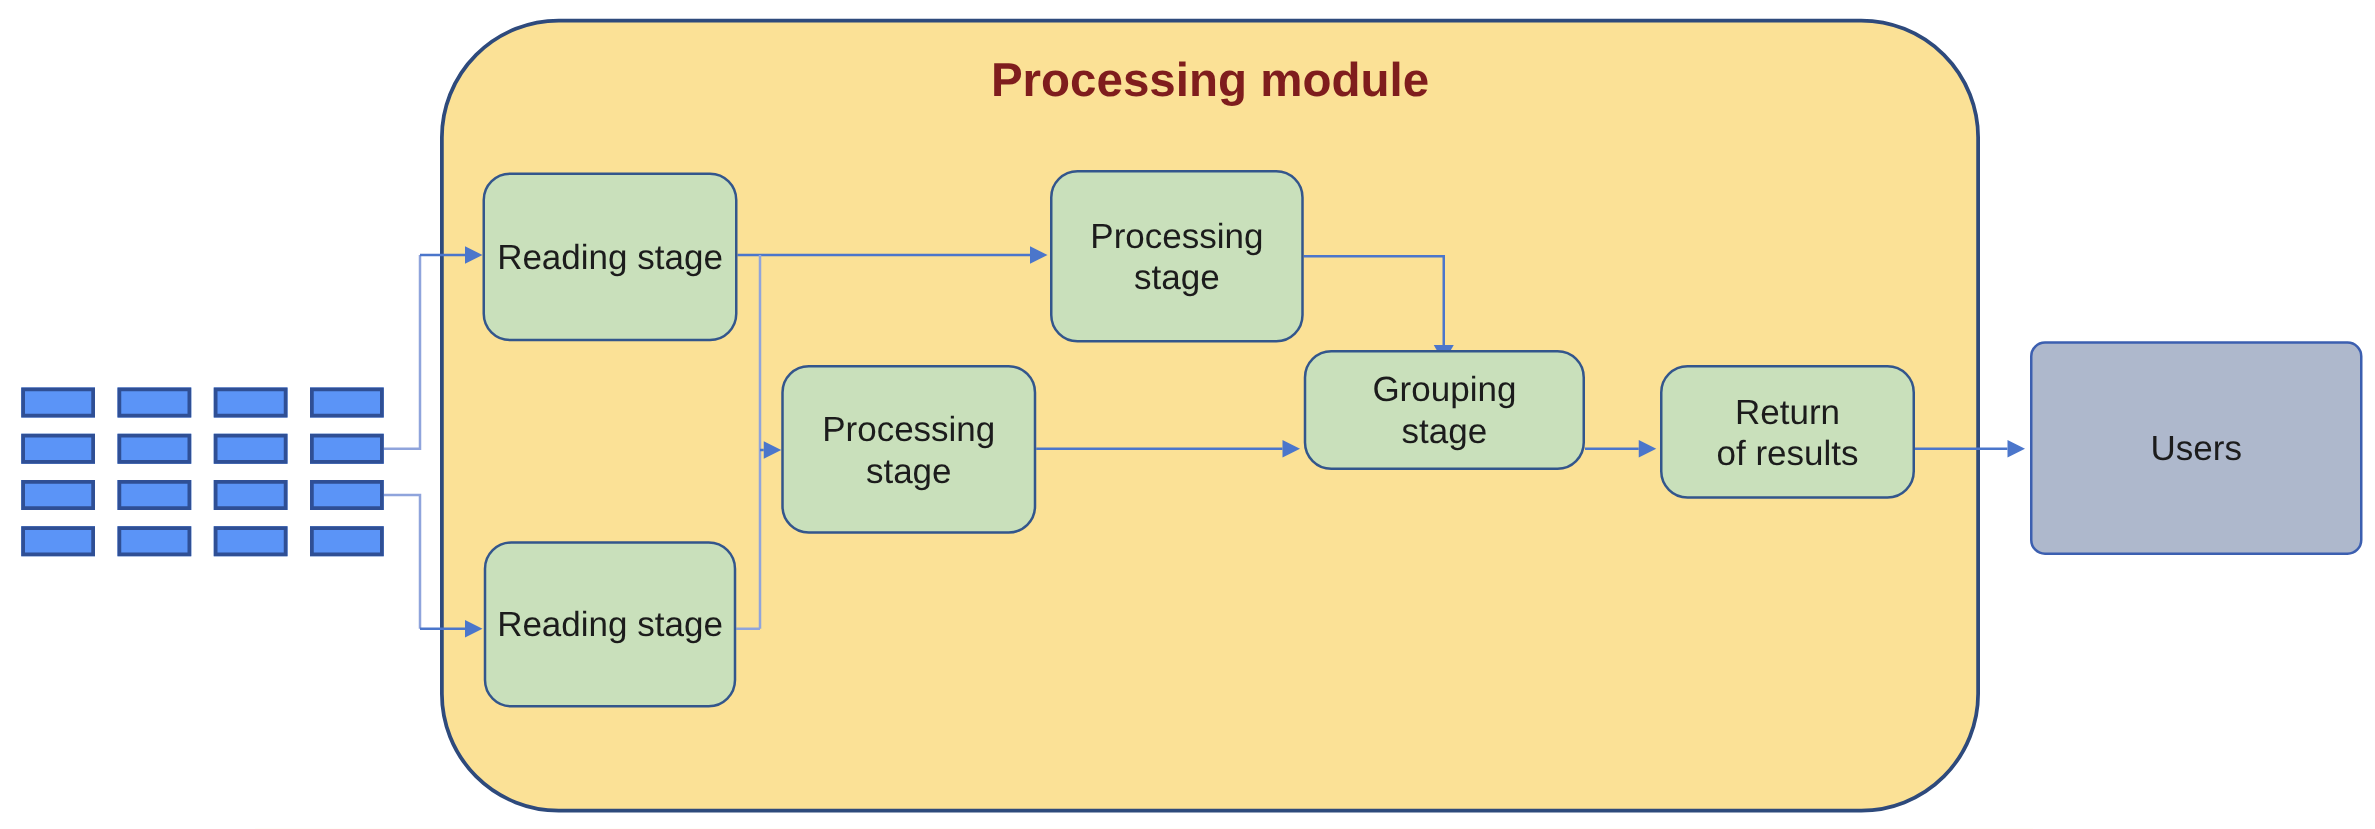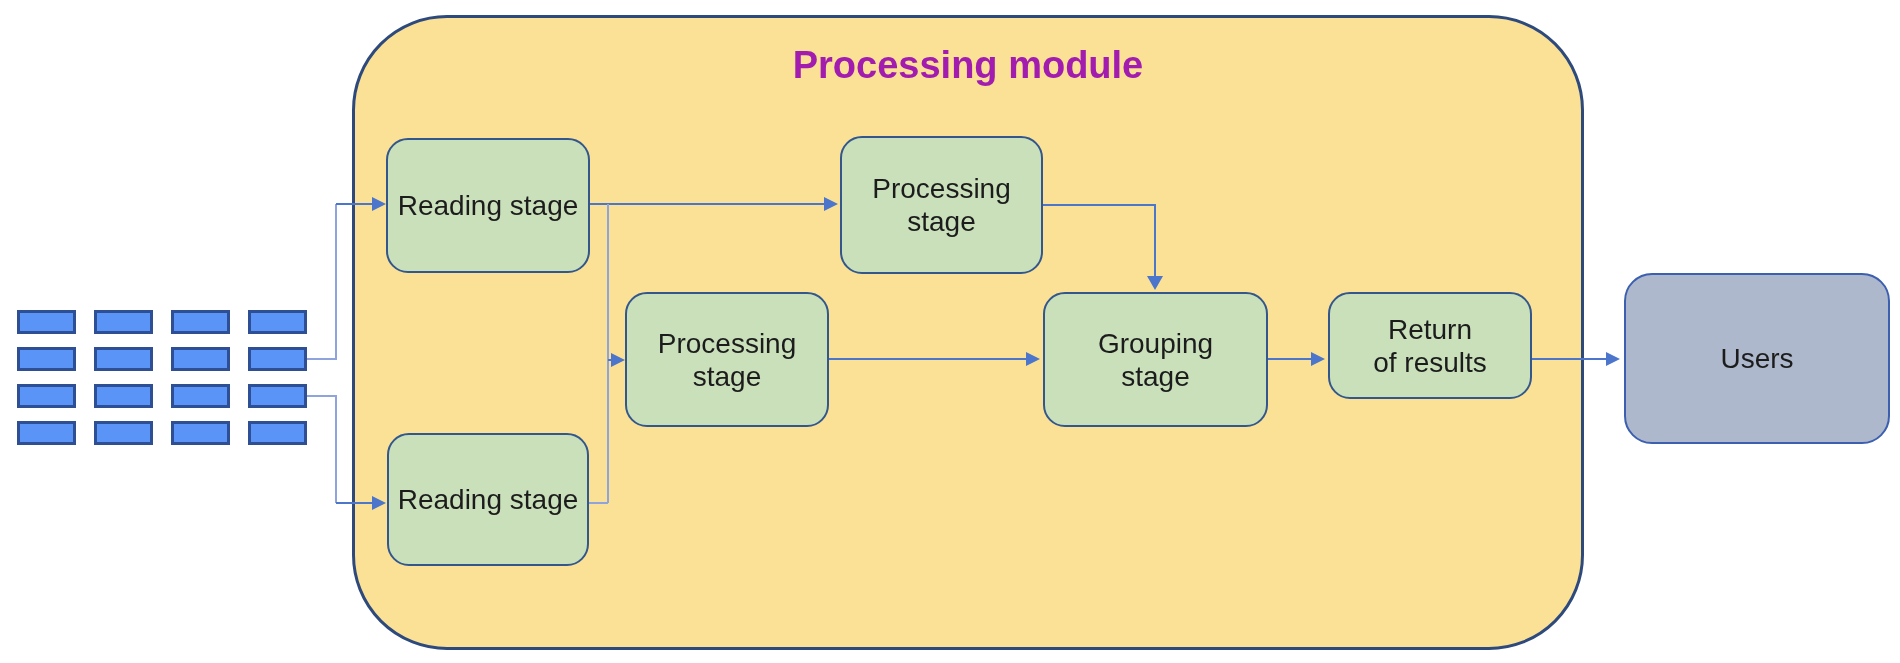--- a/index.html
+++ b/index.html
@@ -17,21 +17,21 @@
   }
   
   .module{
     position:absolute;left:352px;top:15px;width:1232px;height:635px;
     background:var(--module-fill);
     border:3px solid var(--module-border);
     border-radius:95px;box-sizing:border-box;
   }
   .module-title{
     position:absolute;left:352px;top:44px;width:1232px;
-    text-align:center;font-size:38px;font-weight:bold;color:#a21caf;
+    text-align:center;font-size:38px;font-weight:bold;color:#7f1d1d;
     letter-spacing:0px;
   }
   
   svg.wires{position:absolute;left:0;top:0;pointer-events:none;}
   .wire-light{stroke:var(--connector);stroke-width:2;fill:none;}
   .wire-dark{stroke:var(--arrow);stroke-width:2;fill:none;}
   .arrowhead{fill:var(--arrow);stroke:none;}
   
   .node{
     position:absolute;box-sizing:border-box;
@@ -39,27 +39,27 @@
     border:2.5px solid var(--stage-border);
     border-radius:22px;
     display:flex;align-items:center;justify-content:center;
     text-align:center;font-size:28px;line-height:33px;
     white-space:pre-line;
   }
   .n-reading-top   {left:386px; top:138px; width:204px; height:135px;}
   .n-reading-bottom{left:387px; top:433px; width:202px; height:133px;}
   .n-proc-top      {left:840px; top:136px; width:203px; height:138px;}
   .n-proc-mid      {left:625px; top:292px; width:204px; height:135px;}
-  .n-grouping      {left:1043px;top:292px; width:225px; height:135px;}
+  .n-grouping      {left:1043px;top:280px; width:225px; height:96px;}
   .n-return        {left:1328px;top:292px; width:204px; height:107px;}
   
   .users{
     position:absolute;left:1624px;top:273px;width:266px;height:171px;
     box-sizing:border-box;background:var(--users-fill);
-    border:2.5px solid var(--users-border);border-radius:28px;
+    border:2.5px solid var(--users-border);border-radius:12px;
     display:flex;align-items:center;justify-content:center;
     font-size:28px;
   }
   
   .data-grid{
     position:absolute;left:17px;top:310px;
     display:grid;grid-template-columns:repeat(4,59px);
     grid-auto-rows:24px;gap:13px 18px;
   }
   .data-cell{

